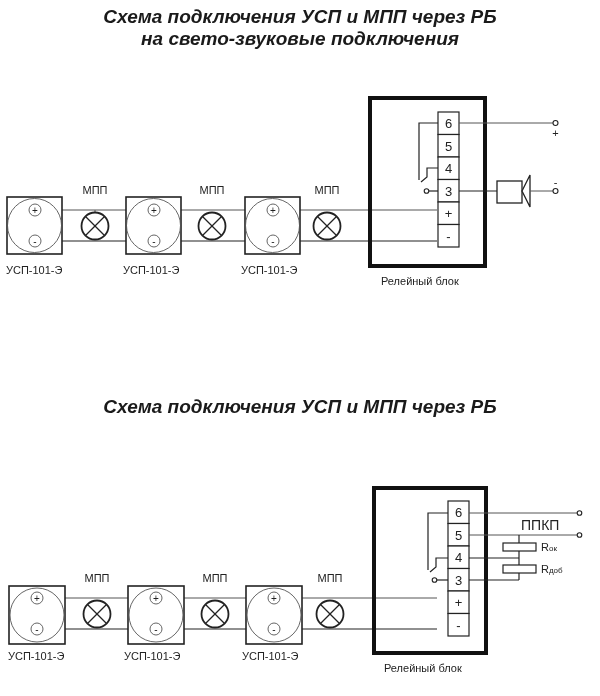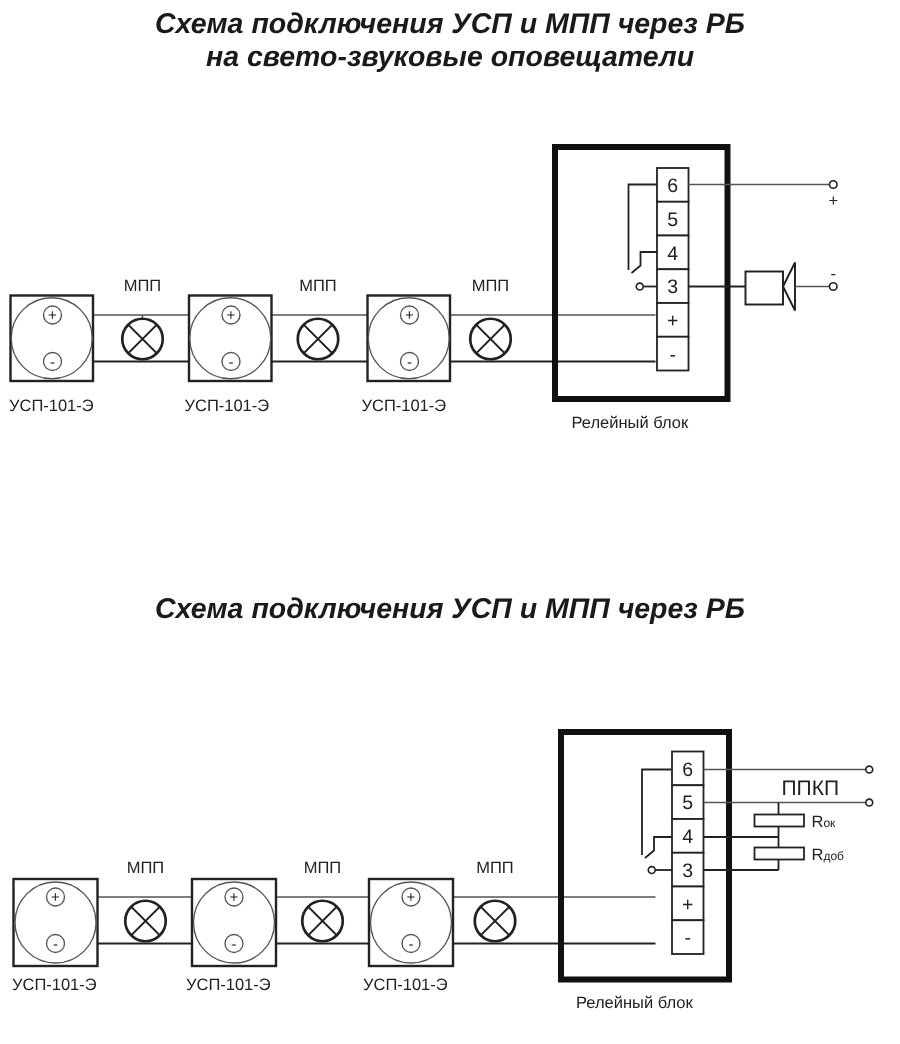--- a/index.html
+++ b/index.html
@@ -19,21 +19,21 @@
   .dev { stroke: #222; stroke-width: 1.6; fill: #fff; }
   .circle-thin { stroke: #555; stroke-width: 0.9; fill: none; }
   .lamp { stroke: #222; stroke-width: 1.8; fill: #fff; }
   .cell { stroke: #222; stroke-width: 1.2; fill: #fff; }
 </style>
 </head>
 <body>
 
 <div class="title" style="top:6px;">
   <div>Схема подключения УСП и МПП через РБ</div>
-  <div>на свето-звуковые оповещатели</div>
+  <div>на свето-звуковые подключения</div>
 </div>
 <div class="title" style="top:396px;">
   <div>Схема подключения УСП и МПП через РБ</div>
 </div>
 
 <svg width="600" height="696" viewBox="0 0 600 696" xmlns="http://www.w3.org/2000/svg">
 
   <g>
 
     <line class="wire" x1="35" y1="210" x2="437" y2="210"></line>

